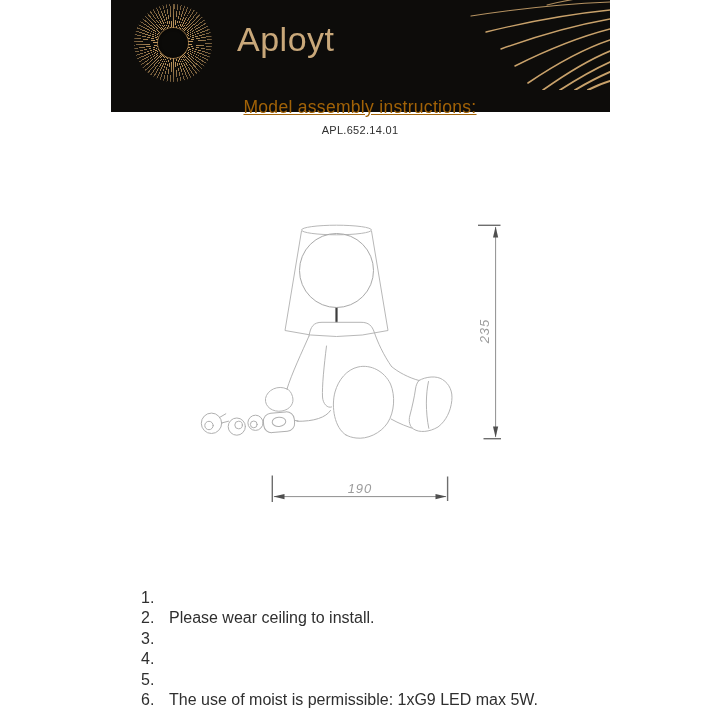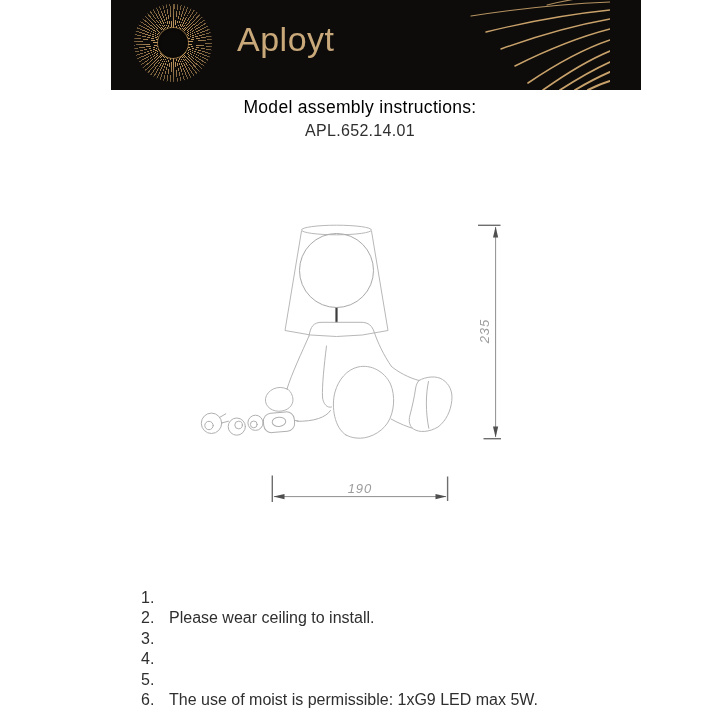--- a/index.html
+++ b/index.html
@@ -2,22 +2,22 @@
 <html><head>
 <meta charset="utf-8">
 <style>
   html,body{margin:0;padding:0;}
   body{
     width:720px;height:720px;position:relative;background:#ffffff;
     font-family:"Liberation Sans",sans-serif;overflow:hidden;
   }
   
   .banner{
-    position:absolute;left:111px;top:0;width:499px;height:90px;
-    background:#0d0c0a;overflow:hidden;padding-left:31px;
+    position:absolute;left:111px;top:0;width:499px;height:112px;
+    background:#0d0c0a;overflow:hidden;
   }
   .sunburst{position:absolute;left:23px;top:4px;width:78px;height:78px;}
   .sun-rays{
     position:absolute;inset:0;border-radius:50%;
     background:repeating-conic-gradient(from 1deg,rgba(198,156,98,0.95) 0deg 1.5deg,rgba(13,12,10,0) 1.5deg 5.2deg);
   }
   .sun-fade{
     position:absolute;inset:0;border-radius:50%;
     background:radial-gradient(circle,rgba(13,12,10,0) 34%,rgba(13,12,10,0.45) 72%,rgba(13,12,10,0.75) 100%);
   }
@@ -26,25 +26,25 @@
     background:#0b0a08;box-shadow:0 0 0 1px rgba(186,142,84,0.65), inset 0 0 3px rgba(0,0,0,0.9);
   }
   .brand-name{
     position:absolute;left:126px;top:22px;font-size:34px;line-height:34px;
     color:#c9a87a;letter-spacing:0.5px;font-weight:400;
   }
   .corner-rays{position:absolute;left:0;top:0;}
   
   .page-title{
     position:absolute;left:0;top:96px;width:720px;text-align:center;
-    font-size:17.5px;line-height:23px;color:#000000;letter-spacing:0.3px;
+    font-size:17.5px;line-height:23px;color:#a16207;letter-spacing:0.3px;text-decoration:underline;
   }
   .model-number{
     position:absolute;left:0;top:119px;width:720px;text-align:center;
-    font-size:16px;line-height:23px;color:#2f2f2f;letter-spacing:0.3px;
+    font-size:11px;line-height:23px;color:#2f2f2f;letter-spacing:0.3px;
   }
   
   .drawing{position:absolute;left:195px;top:210px;width:320px;height:300px;}
   .dim-label{
     font-family:"Liberation Sans",sans-serif;font-style:italic;
     font-size:13px;fill:#9c9c9c;letter-spacing:1px;
   }
   
   .instructions{position:absolute;left:141px;top:588px;color:#2f2f2f;}
   .ins-row{display:flex;font-size:16px;line-height:20.4px;}

